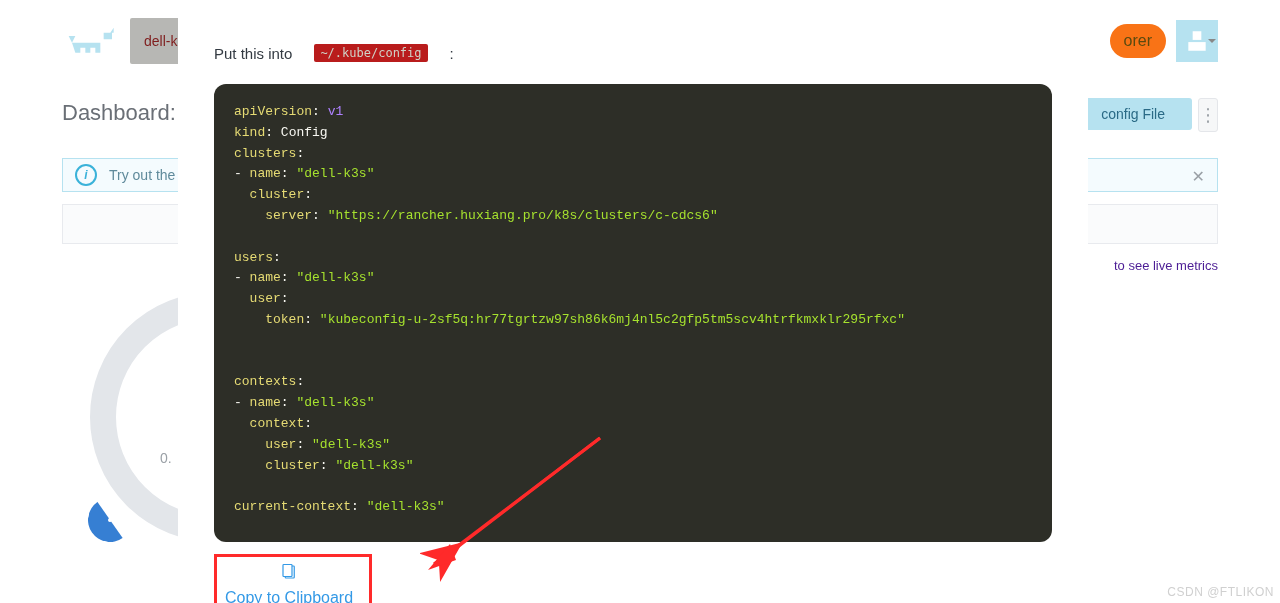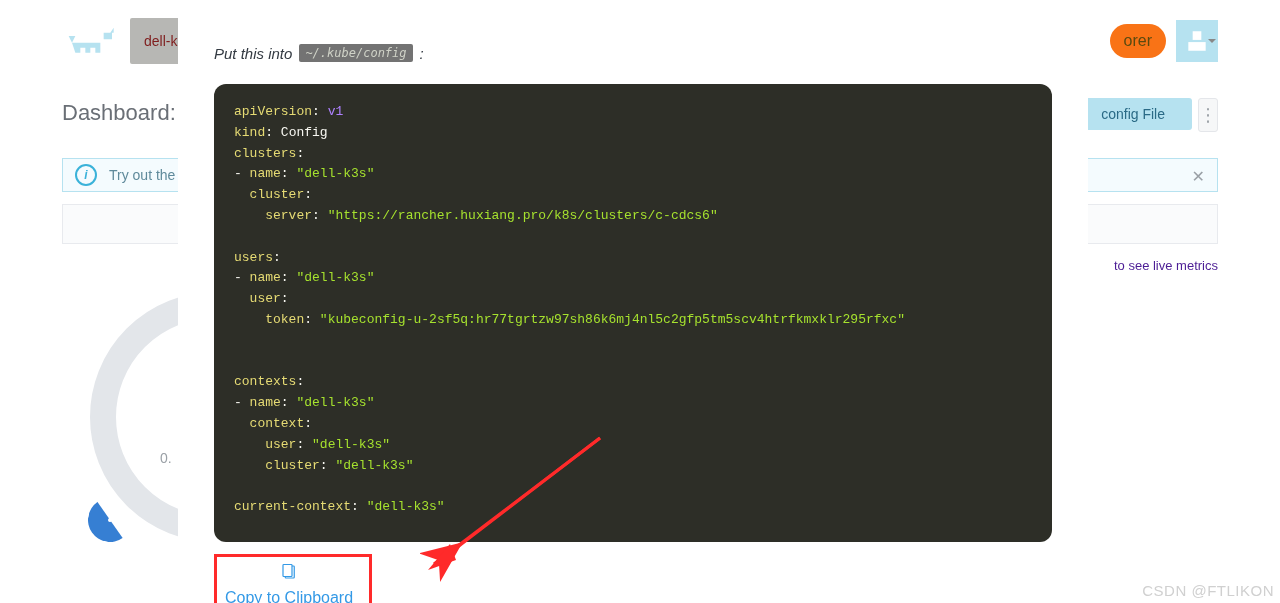--- a/index.html
+++ b/index.html
@@ -158,25 +158,25 @@
     width: 910px;
     height: 603px;
     background: #ffffff;
     box-shadow: 0 0 0 0 rgba(0,0,0,0);
     padding: 0 36px;
   }
   .intro {
     margin-top: 44px;
     font-size: 15px;
     color: #333a42;
-    display: flex; align-items: center; gap: 7px; font-style: italic;
+    display: flex; align-items: center; gap: 22px;
   }
   .path-chip {
     display: inline-block;
-    background: #737373;
+    background: #b91c1c;
     color: #CFD2C7;
     font-family: Menlo, Consolas, monospace;
     font-size: 12px;
     padding: 2px 6px;
     border-radius: 2px;
   }
   .codeblock {
     margin-top: 22px;
     background: #2D2E27;
     color: #f8f8f2;
@@ -228,21 +228,21 @@
   .arrow-svg {
     position: absolute;
     left: 420px; top: 432px;
     pointer-events: none;
   }
 
   .watermark {
     position: absolute;
     right: 6px; bottom: 4px;
     color: #D0D0D0;
-    font-size: 15px;
+    font-size: 12px;
     letter-spacing: 0.5px;
     font-family: Arial, sans-serif;
   }
 
   .cow-svg path { fill: #B6E2F0; }
   .avatar-shape { fill: #fff; }
 </style>
 </head>
 <body>
 

